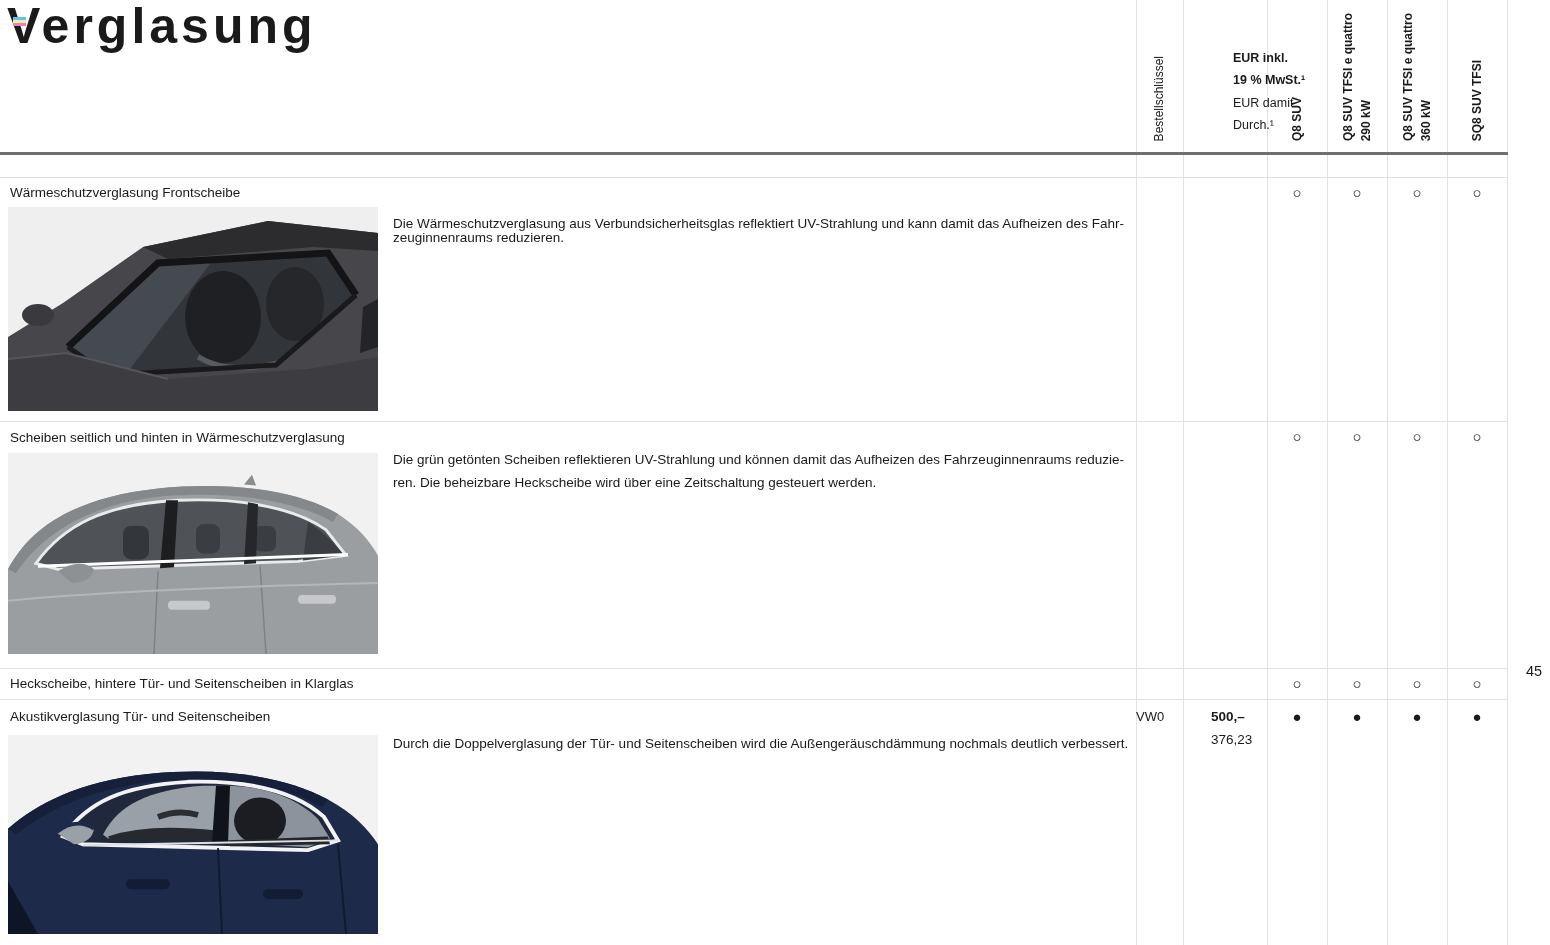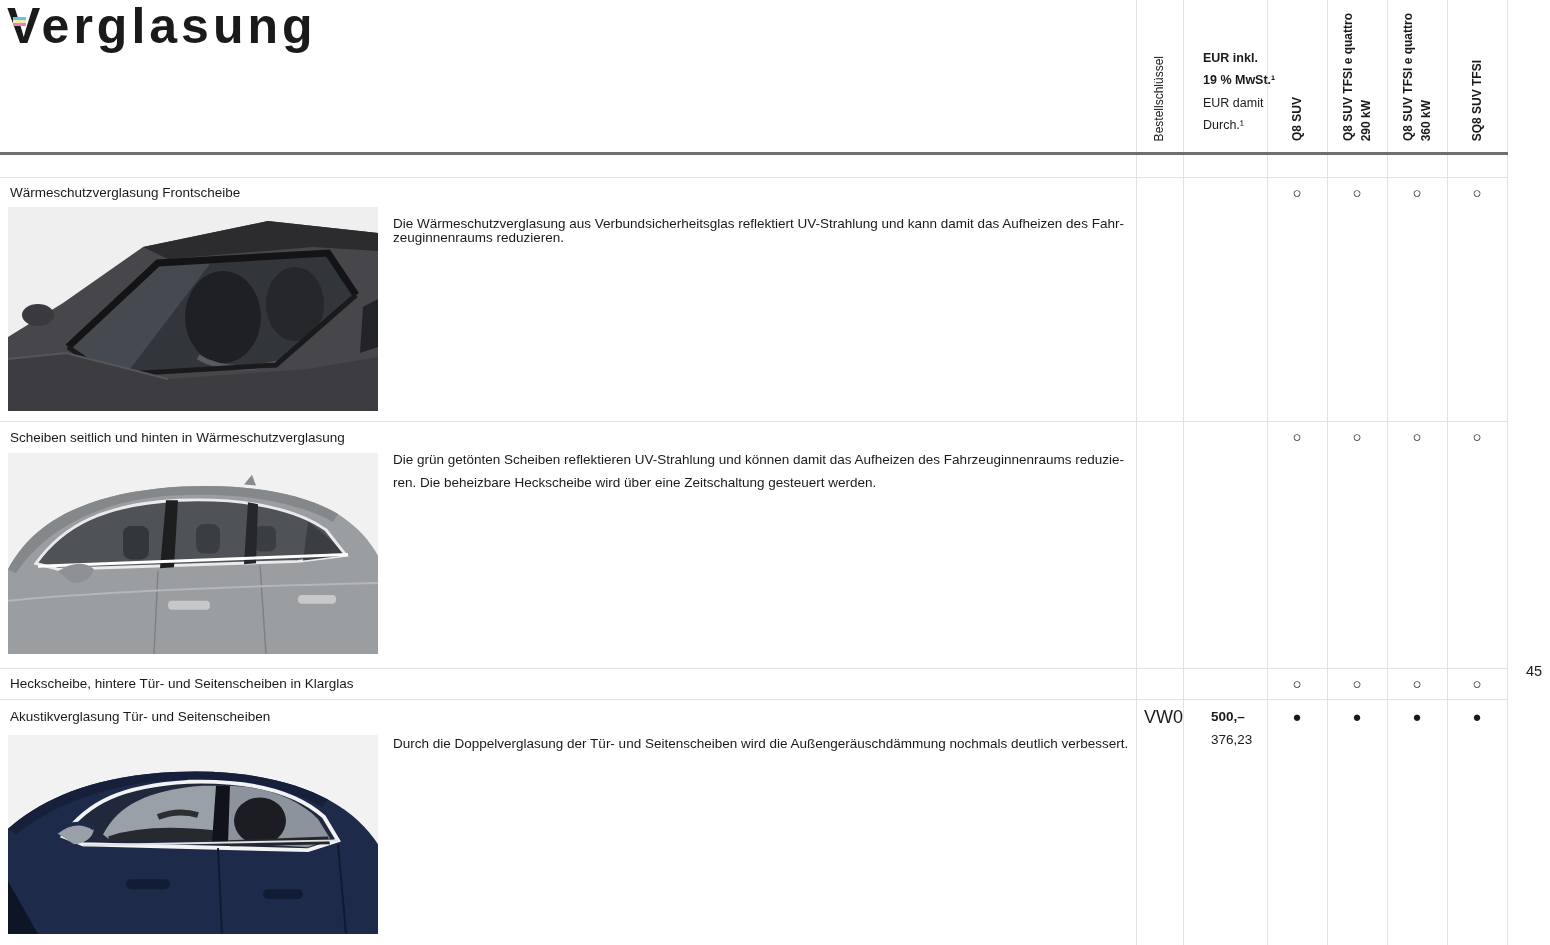--- a/index.html
+++ b/index.html
@@ -32,27 +32,27 @@
   .hdr-rot {
     position: absolute; top: 0; height: 141px;
     display: flex; align-items: flex-end; justify-content: center; gap: 5px;
   }
   .hdr-rot span {
     writing-mode: vertical-rl; transform: rotate(180deg);
     font-size: 12px; line-height: 13px; white-space: nowrap;
   }
   .hdr-rot.bold span { font-weight: bold; }
 
-  .hdr-price { position: absolute; left: 1203px; top: 47px; font-size: 12.5px; line-height: 22.4px; }
+  .hdr-price { position: absolute; left: 1233px; top: 47px; font-size: 12.5px; line-height: 22.4px; }
   .hdr-price .b { font-weight: bold; }
 
   
   .row-title { position: absolute; left: 10px; font-size: 13.5px; font-weight: normal; line-height: 16px; white-space: nowrap; }
   .desc { position: absolute; left: 393px; width: 740px; font-size: 13.5px; line-height: 16px; white-space: nowrap; }
-  .code-cell { position: absolute; left: 1136px; width: 47px; text-align: right; font-size: 18px; line-height: 16px; }
+  .code-cell { position: absolute; left: 1136px; width: 47px; text-align: left; font-size: 13px; line-height: 16px; }
   .price { position: absolute; left: 1211px; font-size: 13.5px; line-height: 16px; }
   .price.b { font-weight: bold; }
   .mark { position: absolute; width: 60px; height: 16px; line-height: 16px; text-align: center; font-size: 15px; }
   .figure { position: absolute; left: 8px; width: 370px; overflow: hidden; font-size: 0; }
   .figure svg { display: block; }
   .pagenum { position: absolute; left: 1526px; top: 663px; font-size: 14.5px; }
 </style>
 </head>
 <body>
 

